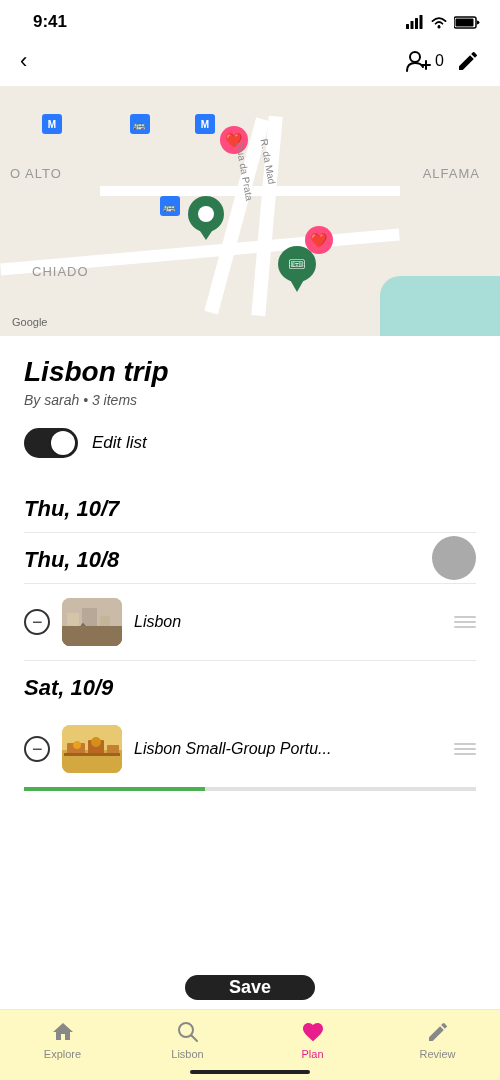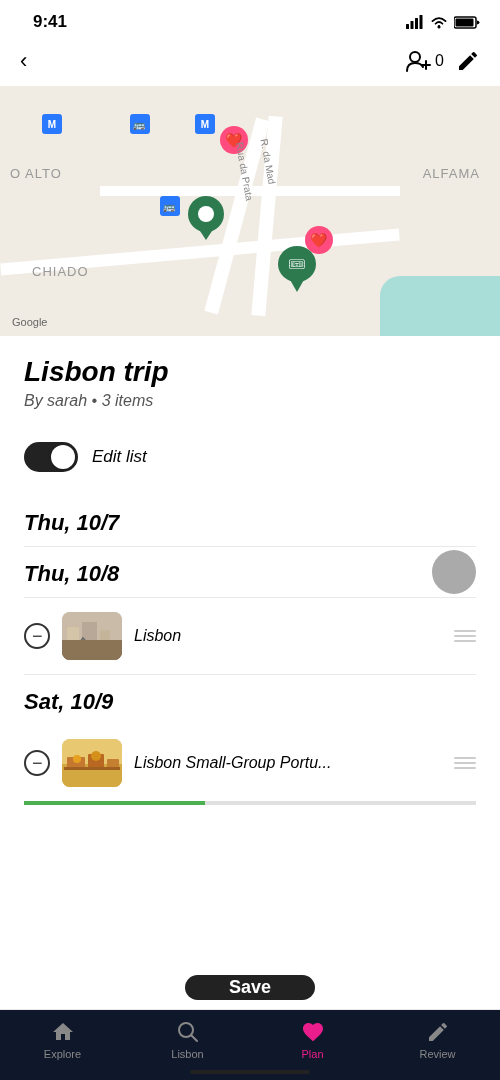--- a/index.html
+++ b/index.html
@@ -139,23 +139,23 @@
     .content {
       padding: 20px 24px 0;
       font-style: italic;
     }
     .trip-title {
       font-size: 28px;
       font-weight: 700;
       margin-bottom: 4px;
     }
     .trip-subtitle {
-      font-size: 16px;
+      font-size: 14px;
       color: #555;
-      margin-bottom: 32px;
+      margin-bottom: 20px;
     }
 
     
     .edit-row {
       display: flex;
       align-items: center;
       gap: 14px;
       margin-bottom: 24px;
     }
     .toggle {
@@ -321,21 +321,21 @@
       min-width: 130px;
       text-align: center;
     }
 
     
     .bottom-nav {
       position: fixed;
       bottom: 0;
       left: 0;
       width: 500px;
-      background: #0f172a;
+      background: #fef9c3;
       border-top: 1px solid #e8e8e8;
       display: flex;
       justify-content: space-around;
       align-items: center;
       padding: 10px 0 20px;
     }
     .nav-item {
       display: flex;
       flex-direction: column;
       align-items: center;

